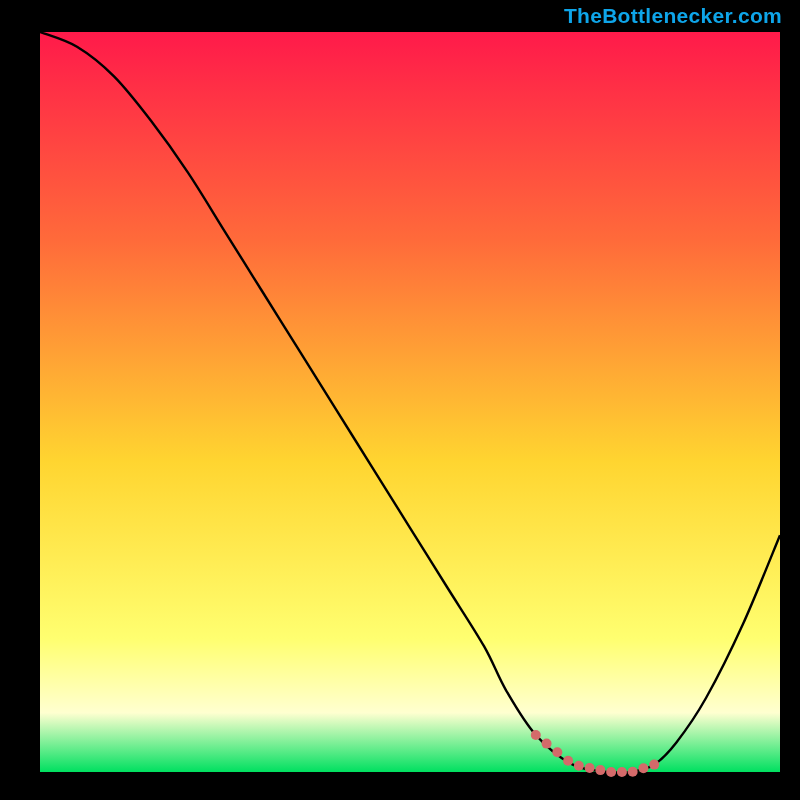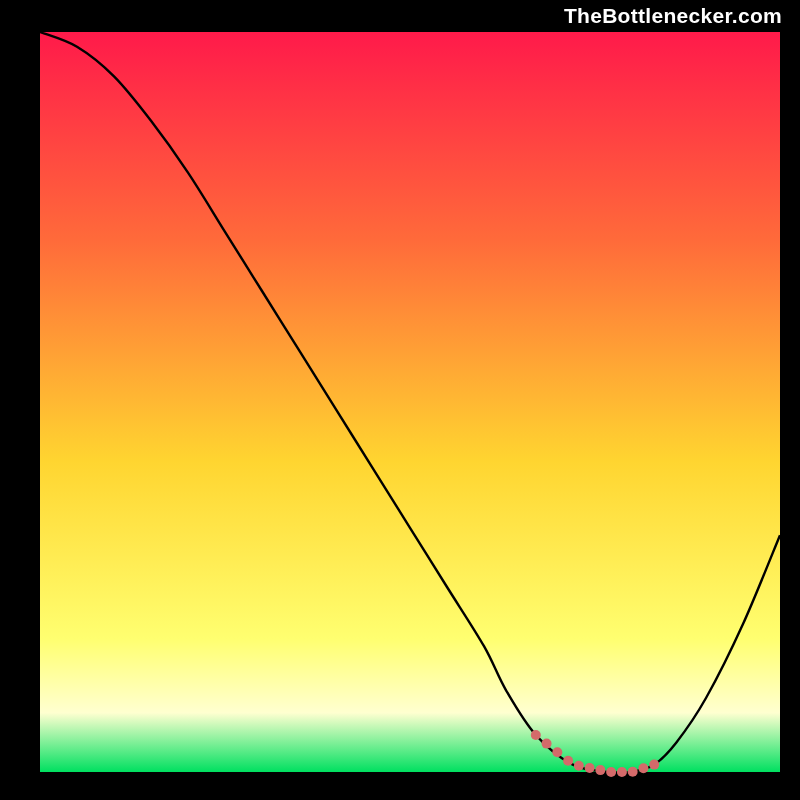--- a/index.html
+++ b/index.html
@@ -14,21 +14,21 @@
   .stage {
     position: relative;
     width: 800px;
     height: 800px;
     background: #000;
   }
   .attribution {
     position: absolute;
     top: 4px;
     right: 18px;
-    color: #ffffff;
+    color: #0ea5e9;
     font-size: 21px;
     font-weight: bold;
     letter-spacing: 0.3px;
   }
   svg.plot {
     position: absolute;
     left: 0;
     top: 0;
   }
 </style>

